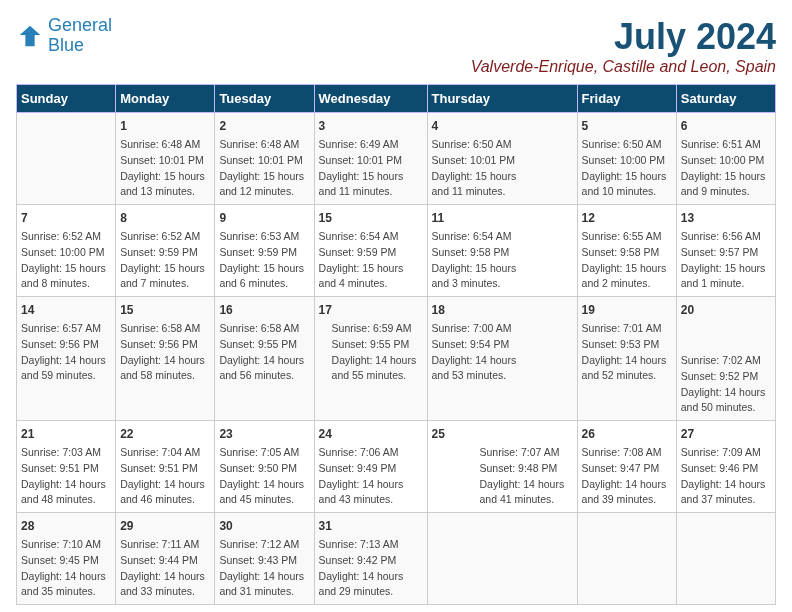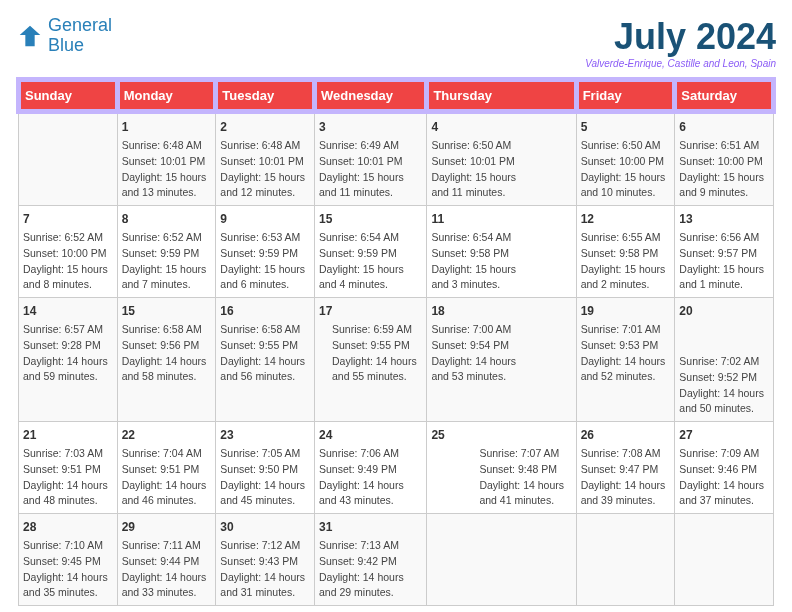--- a/index.html
+++ b/index.html
@@ -36,38 +36,38 @@
     }
     .title-area {
       text-align: right;
     }
     .calendar-title {
       font-size: 36px;
       font-weight: bold;
       color: #1a5276;
     }
     .calendar-subtitle {
-      font-size: 10px;
-      color: #8b5cf6;
+      font-size: 16px;
+      color: #7f1d1d;
       font-style: italic;
       text-align: center;
     }
     table {
       width: 100%;
       border-collapse: collapse;
       font-size: 11px;
     }
     thead tr th {
-      background-color: #ef4444;
+      background-color: #0c4a6e;
       color: #fff;
       padding: 6px 4px;
       text-align: left;
       font-size: 13px;
       font-weight: bold;
-      border: 5px solid #c4b5fd;
+      border: 1px solid #c4b5fd;
     }
     tbody tr td {
       border: 1px solid #ccc;
       vertical-align: top;
       padding: 4px;
       min-height: 80px;
       color: #333;
       line-height: 1.5;
     }
     tbody tr:nth-child(odd) td {
@@ -213,21 +213,21 @@
           <div class="day-info" style="white-space: pre-line;">Sunrise: 6:56 AM
 Sunset: 9:57 PM
 Daylight: 15 hours
 and 1 minute.</div>
         </td>
       </tr>
       <tr>
         <td>
           <span class="day-num">14</span>
           <div class="day-info" style="white-space: pre-line;">Sunrise: 6:57 AM
-Sunset: 9:28 PM
+Sunset: 9:56 PM
 Daylight: 14 hours
 and 59 minutes.</div>
         </td>
         <td>
           <span class="day-num">15</span>
           <div class="day-info" style="white-space: pre-line;">Sunrise: 6:58 AM
 Sunset: 9:56 PM
 Daylight: 14 hours
 and 58 minutes.</div>
         </td>

